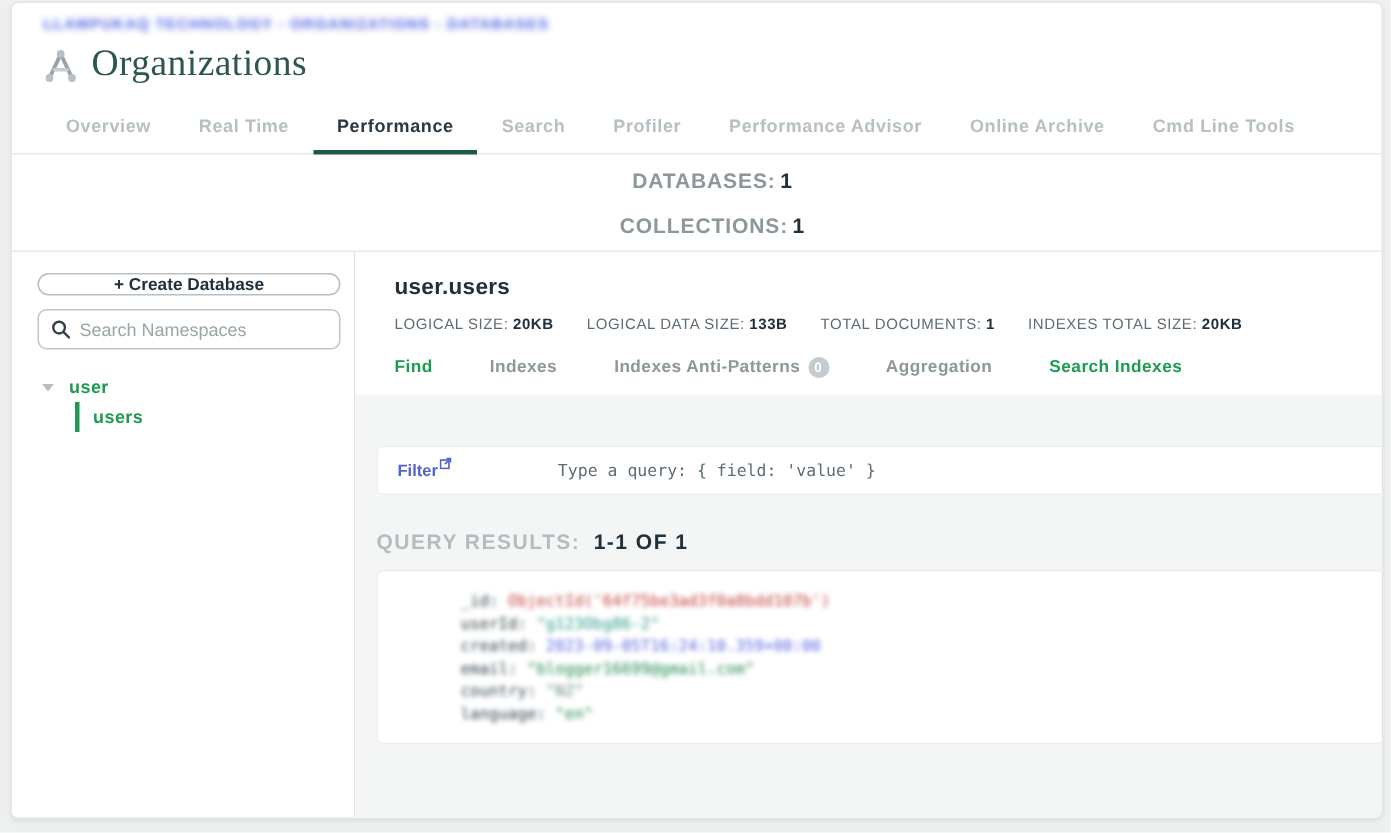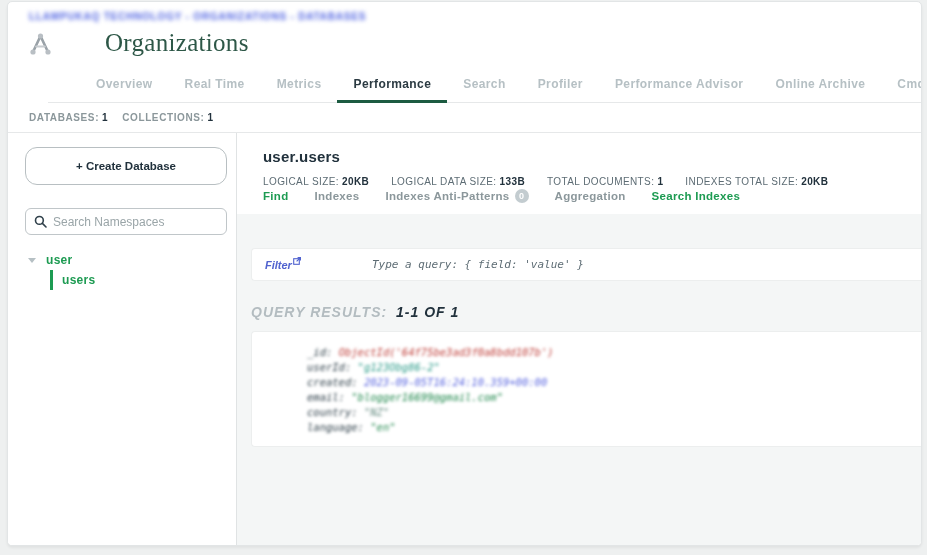--- a/index.html
+++ b/index.html
@@ -28,64 +28,63 @@
     color: #4d61e1;
     filter: blur(2px);
     text-transform: uppercase;
     user-select: none;
   }
   .title-row { display: flex; align-items: center; margin-top: 7px; gap: 9px; }
   .org-icon { width: 23px; height: 25px; flex: none; }
   .page-title {
     font-family: "Liberation Serif", serif;
     font-size: 25px; font-weight: normal;
-    color: #2d5747; letter-spacing: 0.3px; margin-left: 44px;
+    color: #2d5747; letter-spacing: 0.3px;
   }
   
   .tabs {
     display: flex; align-items: flex-start;
-    padding-left: 32px; margin-top: 14px;
+    padding-left: 20px; margin-top: 14px;
     border-bottom: 1px solid #e6e8e9;
-    margin-left: 40px;
   }
   .tab {
     font-size: 12px; letter-spacing: 0.4px;
     color: #b6c0c4; font-weight: bold;
     padding: 6px 16px 9px 16px;
     cursor: pointer; white-space: nowrap;
     border-bottom: 3px solid transparent;
     margin-bottom: -1px;
   }
   .tab.active { color: #2b3a42; border-bottom-color: #1c5b41; }
   
   .stats-bar {
     display: flex; gap: 14px; align-items: center;
     padding: 9px 0 9px 21px;
     border-bottom: 1px solid #e6e8e9;
-    font-size: 10px; font-weight: bold; letter-spacing: 0.6px;
+    font-size: 14px; font-weight: bold; letter-spacing: 0.6px; flex-direction: column;
   }
   .stats-bar .lbl { color: #8b979b; }
   .stats-bar .val { color: #21313c; margin-left: 3px; }
   .stat-pair { display: flex; }
   
   .body { flex: 1; display: flex; min-height: 0; }
   .sidebar {
     width: 229px; flex: none; background: #fff;
     border-right: 1px solid #e0e3e4;
     padding: 14px 9px 0 17px;
   }
   .create-db-btn {
-    display: block; width: 100%; height: 38px;
+    display: block; width: 100%; height: 15px;
     background: #fff; border: 1px solid #b8bfc2; border-radius: 12px;
     font-family: "Liberation Sans", sans-serif;
     font-size: 11.5px; font-weight: bold; color: #21313c;
     cursor: pointer;
   }
   .search-box {
-    margin-top: 23px; height: 27px;
+    margin-top: 9px; height: 27px;
     border: 1px solid #c0c6c9; border-radius: 6px;
     display: flex; align-items: center; padding: 0 8px; gap: 6px;
     background: #fff;
   }
   .search-box svg { flex: none; }
   .search-box input {
     border: none; outline: none; width: 100%;
     font-family: "Liberation Sans", sans-serif;
     font-size: 12px; color: #3d4f58;
   }
@@ -103,30 +102,30 @@
     border-left: 3px solid #1d9b52; padding: 3px 0 3px 9px; cursor: pointer;
   }
   .tree-coll-label { font-size: 12px; font-weight: bold; color: #1d9b52; letter-spacing: 0.3px; }
   
   .main { flex: 1; display: flex; flex-direction: column; min-width: 0; background: #fff; }
   .coll-header { padding: 15px 12px 0 26px; background: #fff; }
   .coll-title { font-size: 15px; font-weight: bold; color: #21313c; letter-spacing: 0.2px; }
   .coll-stats { display: flex; gap: 22px; margin-top: 11px; font-size: 10px; letter-spacing: 0.4px; }
   .coll-stats .lbl { color: #5d6c74; }
   .coll-stats .val { color: #21313c; font-weight: bold; margin-left: 3px; }
-  .subtabs { display: flex; gap: 26px; margin-top: 2px; padding-bottom: 11px; align-items: center; }
+  .subtabs { display: flex; gap: 38px; margin-top: 16px; padding-bottom: 11px; align-items: center; }
   .subtab { font-size: 11.5px; font-weight: bold; color: #8b979b; letter-spacing: 0.3px; cursor: pointer; display: flex; align-items: center; gap: 5px; }
   .subtab.active, .subtab.highlight { color: #1d9b52; }
   .badge {
     width: 14px; height: 14px; border-radius: 50%;
     background: #c3ccd0; color: #ffffff;
     font-size: 9px; font-weight: bold;
     display: inline-flex; align-items: center; justify-content: center;
   }
-  .query-area { flex: 1; background: #f4f6f6; padding-top: 34px; font-style: italic; }
+  .query-area { flex: 1; background: #f4f6f6; padding-top: 34px; }
   .filter-bar {
     margin-left: 14px; height: 33px; background: #ffffff;
     border: 1px solid #eceeee; border-right: none;
     border-radius: 4px 0 0 4px;
     display: flex; align-items: center; padding-left: 13px;
     cursor: pointer;
   }
   .filter-label { font-size: 11px; font-weight: bold; color: #5163cf; position: relative; }
   .filter-edit-icon { position: relative; top: -4px; left: 1px; }
   .filter-placeholder {
@@ -172,21 +171,20 @@
         <circle cx="11.5" cy="5" r="2.6" fill="#b9bfc4"></circle>
         <circle cx="19" cy="21" r="2.6" fill="#b9bfc4"></circle>
       </svg>
       <h1 class="page-title">Organizations</h1>
     </div>
   </div>
 
   <nav class="tabs">
     <div class="tab">Overview</div>
     <div class="tab">Real Time</div>
-    <div class="tab">Metrics</div>
     <div class="tab active">Performance</div>
     <div class="tab">Search</div>
     <div class="tab">Profiler</div>
     <div class="tab">Performance Advisor</div>
     <div class="tab">Online Archive</div>
     <div class="tab">Cmd Line Tools</div>
   </nav>
 
   <div class="stats-bar">
     <div class="stat-pair">

